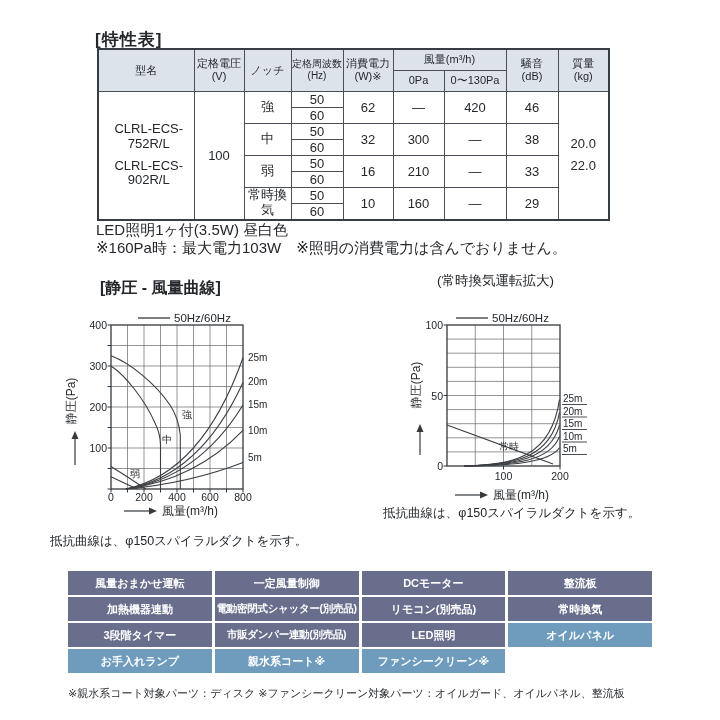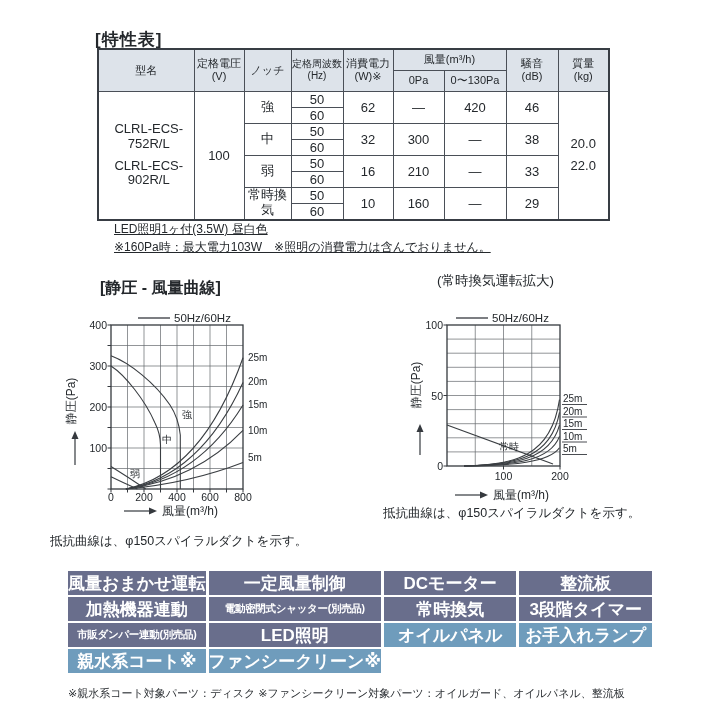--- a/index.html
+++ b/index.html
@@ -1,21 +1,21 @@
 <!DOCTYPE html>
 <html><head>
 <meta charset="utf-8">
 <style>
   html,body{margin:0;padding:0;}
   #canvas{position:relative;width:720px;height:720px;background:#ffffff;
           font-family:"Liberation Sans","DejaVu Sans",sans-serif;color:#24282c;overflow:hidden;}
 
   
   .page-title{position:absolute;left:95px;top:28px;font-size:17px;font-weight:bold;letter-spacing:1px;}
-  .note{position:absolute;left:114px;font-size:12px;text-decoration:underline;}
+  .note{position:absolute;left:96px;font-size:15px;}
   .note1{top:221px;}
   .note2{top:239px;}
 
   
   table.spec{position:absolute;left:97px;top:48px;border-collapse:collapse;table-layout:fixed;
              border:2px solid #383d44;}
   table.spec th,table.spec td{border:1px solid #4a4f57;text-align:center;vertical-align:middle;
              padding:0;overflow:hidden;}
   table.spec thead tr{height:21px;}
   table.spec thead th{background:#dde3ea;font-weight:normal;font-size:11px;line-height:1.2;}
@@ -48,21 +48,21 @@
   .legend-lbl{font-size:11.5px;}
   .axis-lbl{font-size:12px;}
   .curve-lbl{font-size:10px;}
   .duct-lbl{font-size:10px;}
   .u-line{stroke:#35393e;stroke-width:0.9;}
 
   
   .features{position:absolute;left:68px;top:571px;width:584px;display:grid;
             grid-template-columns:repeat(4,1fr);grid-auto-rows:24px;gap:2px 3px;}
   .fcell{display:flex;align-items:center;justify-content:center;color:#ffffff;
-         font-weight:bold;font-size:17px;white-space:nowrap;}
+         font-weight:bold;font-size:11px;white-space:nowrap;}
   .fcell.dark{background:#696e8c;}
   .fcell.blue{background:#6f9cbc;}
   .fcell.tight{font-size:10.5px;letter-spacing:-0.3px;}
   .footnote{position:absolute;left:68px;top:686px;font-size:11px;color:#2b2f33;}
 </style>
 </head>
 <body>
 
 <div id="canvas">
 
@@ -296,20 +296,21 @@
   <div class="caption caption-right">抵抗曲線は、φ150スパイラルダクトを示す。</div>
 
   <div class="features">
     <div class="fcell dark">風量おまかせ運転</div>
     <div class="fcell dark">一定風量制御</div>
     <div class="fcell dark">DCモーター</div>
     <div class="fcell dark">整流板</div>
 
     <div class="fcell dark">加熱機器連動</div>
     <div class="fcell dark tight">電動密閉式シャッター(別売品)</div>
+    <div class="fcell dark">リモコン(別売品)</div>
     <div class="fcell dark">常時換気</div>
 
     <div class="fcell dark">3段階タイマー</div>
     <div class="fcell dark tight">市販ダンパー連動(別売品)</div>
     <div class="fcell dark">LED照明</div>
 
     <div class="fcell blue">オイルパネル</div>
     <div class="fcell blue">お手入れランプ</div>
     <div class="fcell blue">親水系コート※</div>
     <div class="fcell blue">ファンシークリーン※</div>

